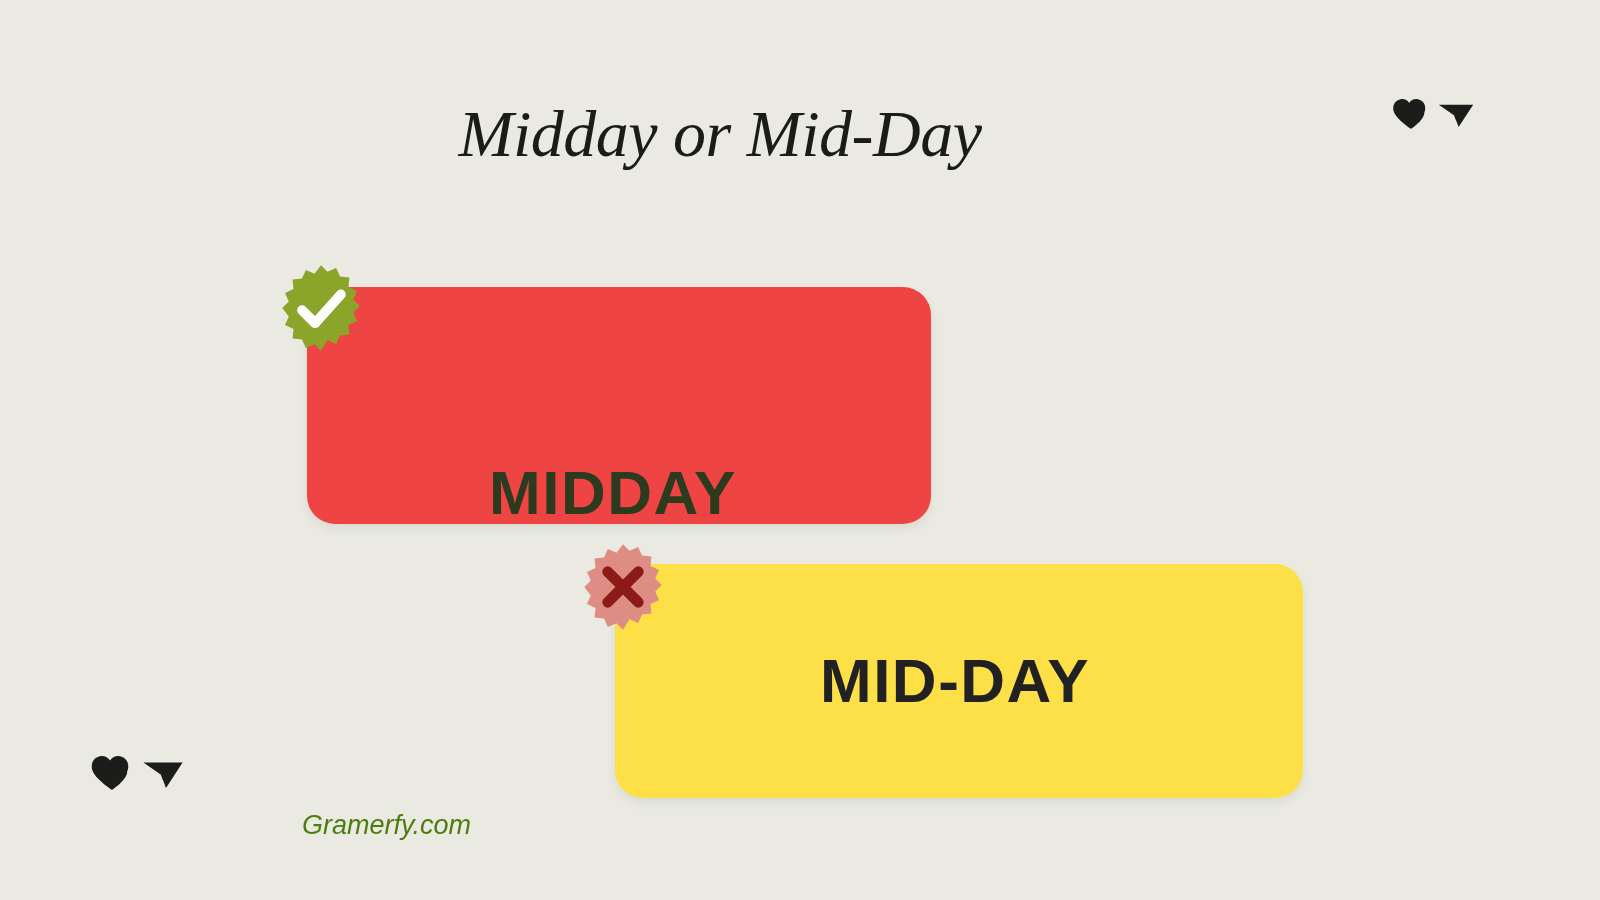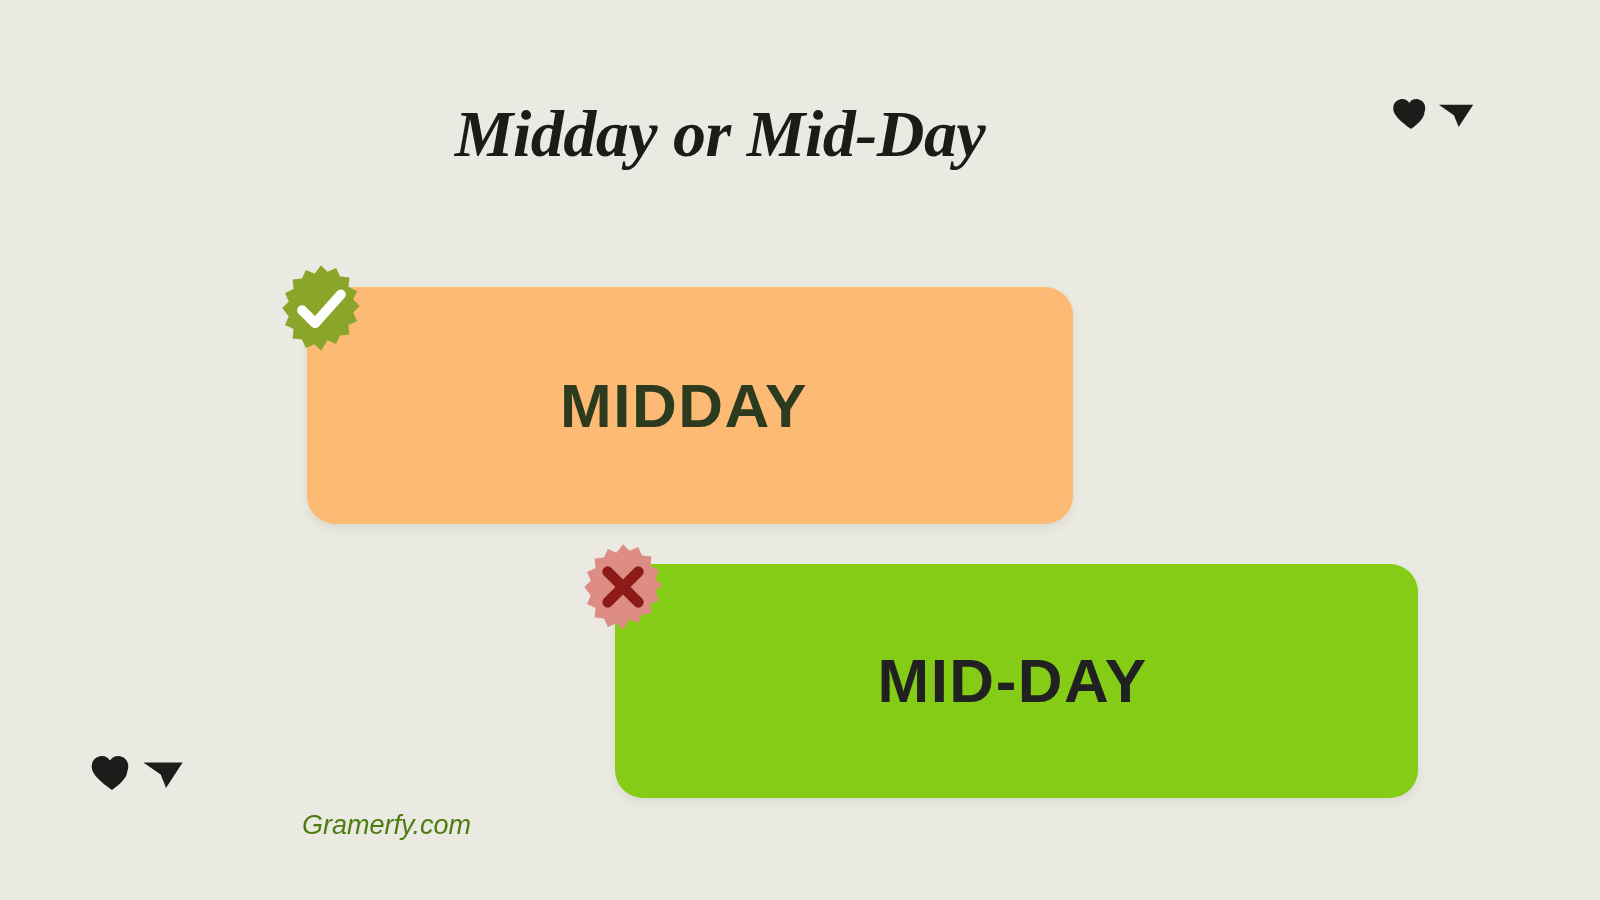--- a/index.html
+++ b/index.html
@@ -22,21 +22,21 @@
 
   
   #page-title {
     position: absolute;
     left: 0;
     top: 96px;
     width: 1440px;
     text-align: center;
     font-family: "Liberation Serif", "DejaVu Serif", serif;
     font-style: italic;
-    font-weight: bold;
+    font-weight: normal;
     font-size: 66px;
     letter-spacing: -0.5px;
     color: #1b1b18;
     white-space: nowrap;
   }
 
   
   .icon-cluster {
     position: absolute;
     display: flex;
@@ -59,31 +59,32 @@
     position: absolute;
     border-radius: 28px;
     box-sizing: border-box;
     display: flex;
     align-items: center;
     justify-content: center;
   }
   #card-correct {
     left: 307px;
     top: 287px;
-    width: 766px;
+    width: 624px;
     height: 237px;
-    background: #fdba74;
+    background: #ef4444;
     box-shadow: 0 5px 9px rgba(90, 95, 70, 0.10);
+    align-items: flex-end;
   }
   #card-incorrect {
     left: 615px;
     top: 564px;
-    width: 803px;
+    width: 688px;
     height: 234px;
-    background: #84cc16;
+    background: #fde047;
     box-shadow: 0 5px 9px rgba(90, 95, 70, 0.10);
   }
 
   .word-label {
     font-family: "Liberation Sans", sans-serif;
     font-weight: bold;
     font-size: 62px;
     letter-spacing: 1.5px;
     line-height: 1;
     white-space: nowrap;

